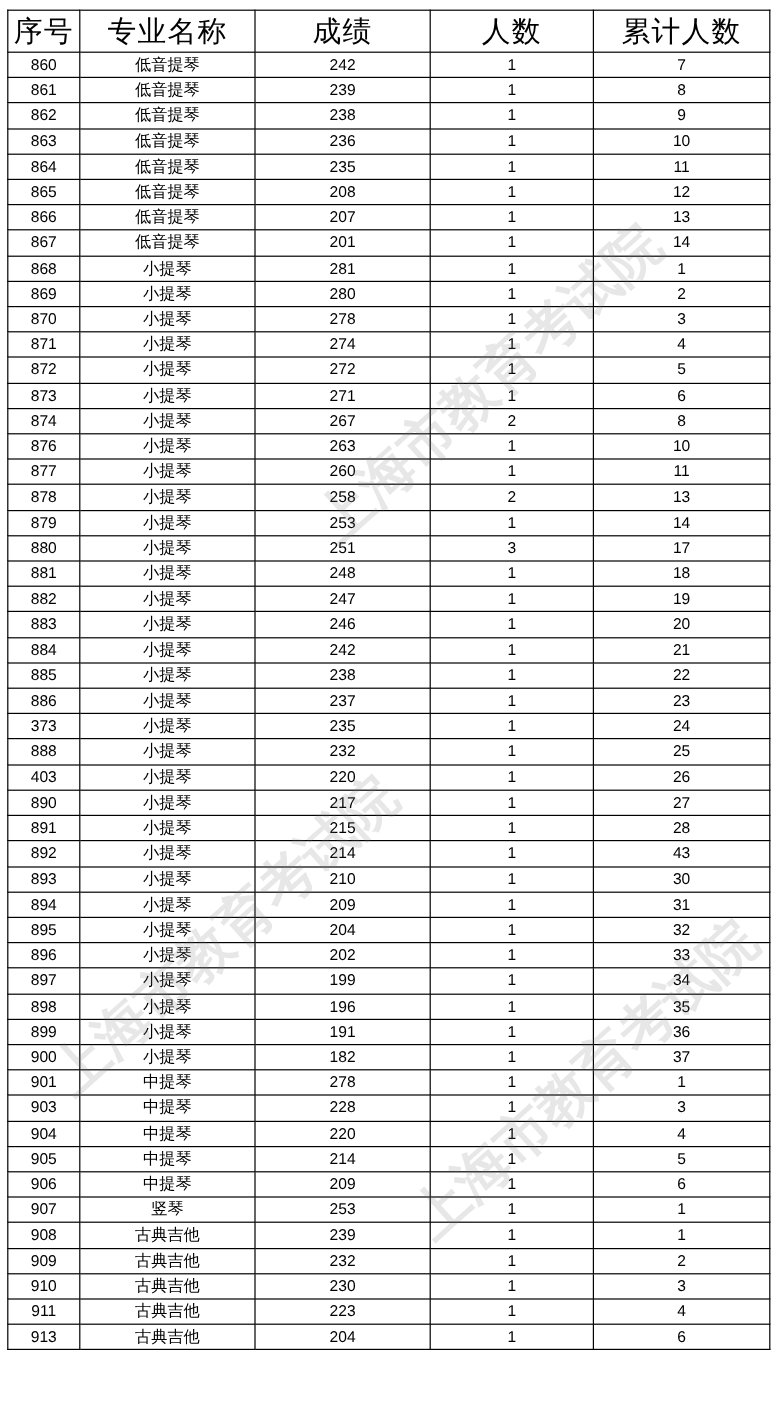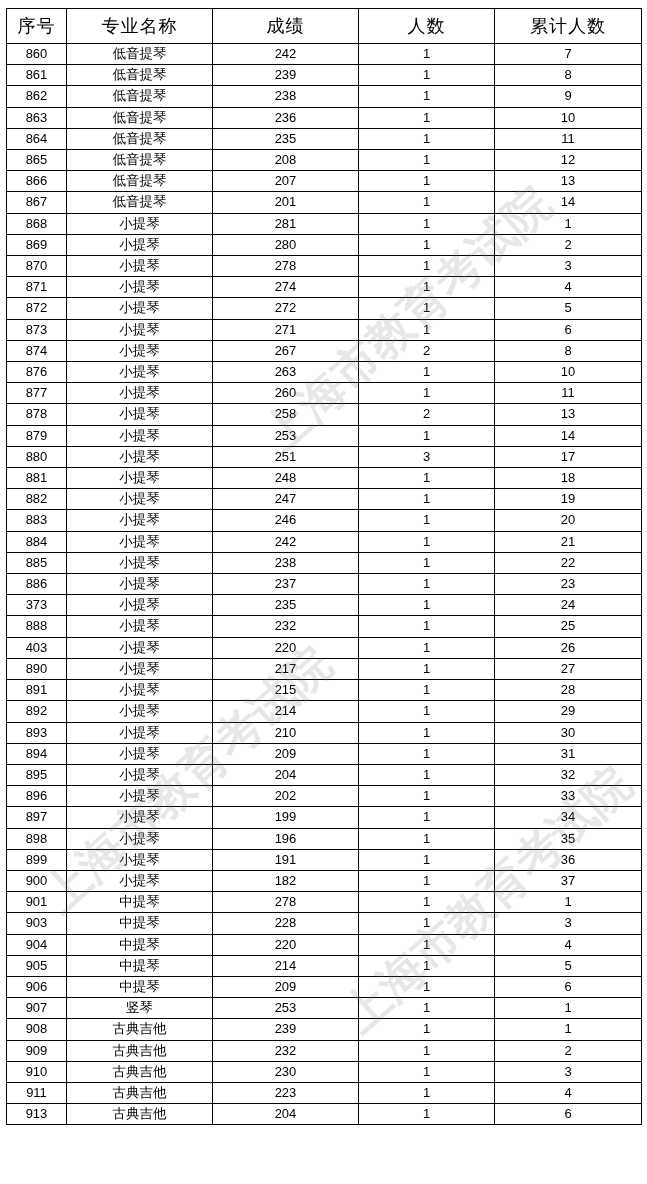--- a/index.html
+++ b/index.html
@@ -68,21 +68,21 @@
   table.score-table td,
   table.score-table th {
     border: 1px solid #000000;
     text-align: center;
     vertical-align: middle;
     padding: 0;
     font-weight: normal;
   }
   thead th {
     height: 34px;
-    font-size: 18px;
+    font-size: 24px;
     letter-spacing: 1px;
   }
   tbody td {
     height: 20.2px;
     font-size: 13.5px;
     line-height: 20.2px;
   }
   col.c0 { width: 60px; }
   col.c1 { width: 146px; }
   col.c2 { width: 146px; }
@@ -337,21 +337,21 @@
           <td>小提琴</td>
           <td class="num">215</td>
           <td class="num">1</td>
           <td class="num">28</td>
         </tr>
         <tr>
           <td class="num">892</td>
           <td>小提琴</td>
           <td class="num">214</td>
           <td class="num">1</td>
-          <td class="num">29</td>
+          <td class="num">43</td>
         </tr>
         <tr>
           <td class="num">893</td>
           <td>小提琴</td>
           <td class="num">210</td>
           <td class="num">1</td>
           <td class="num">30</td>
         </tr>
         <tr>
           <td class="num">894</td>

